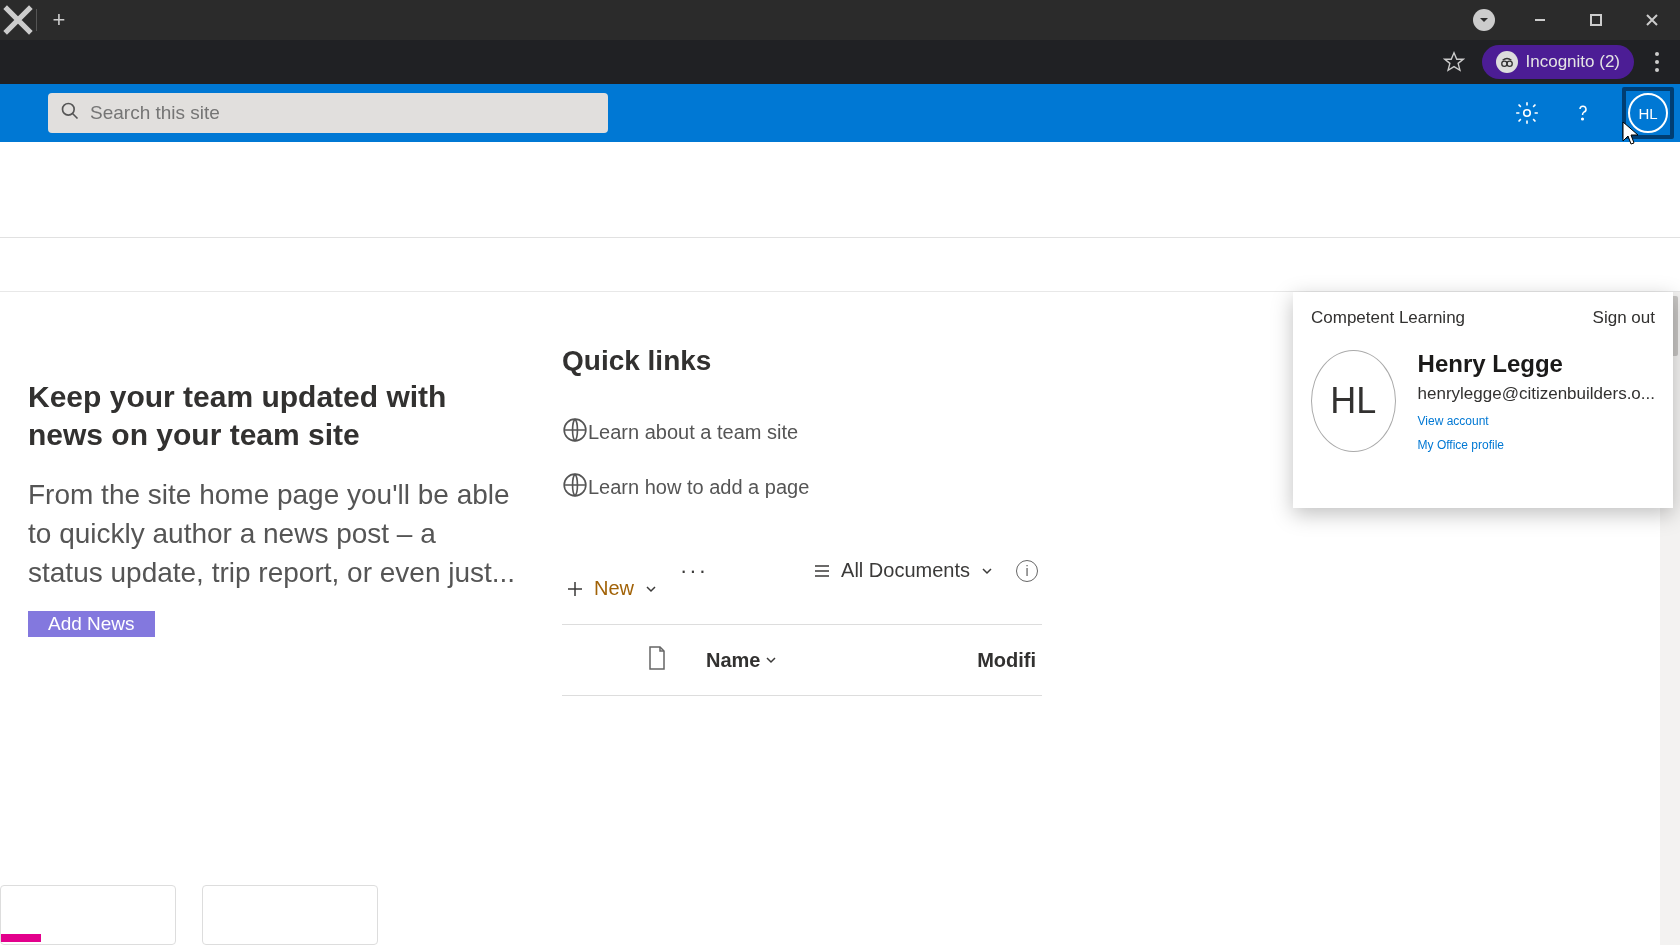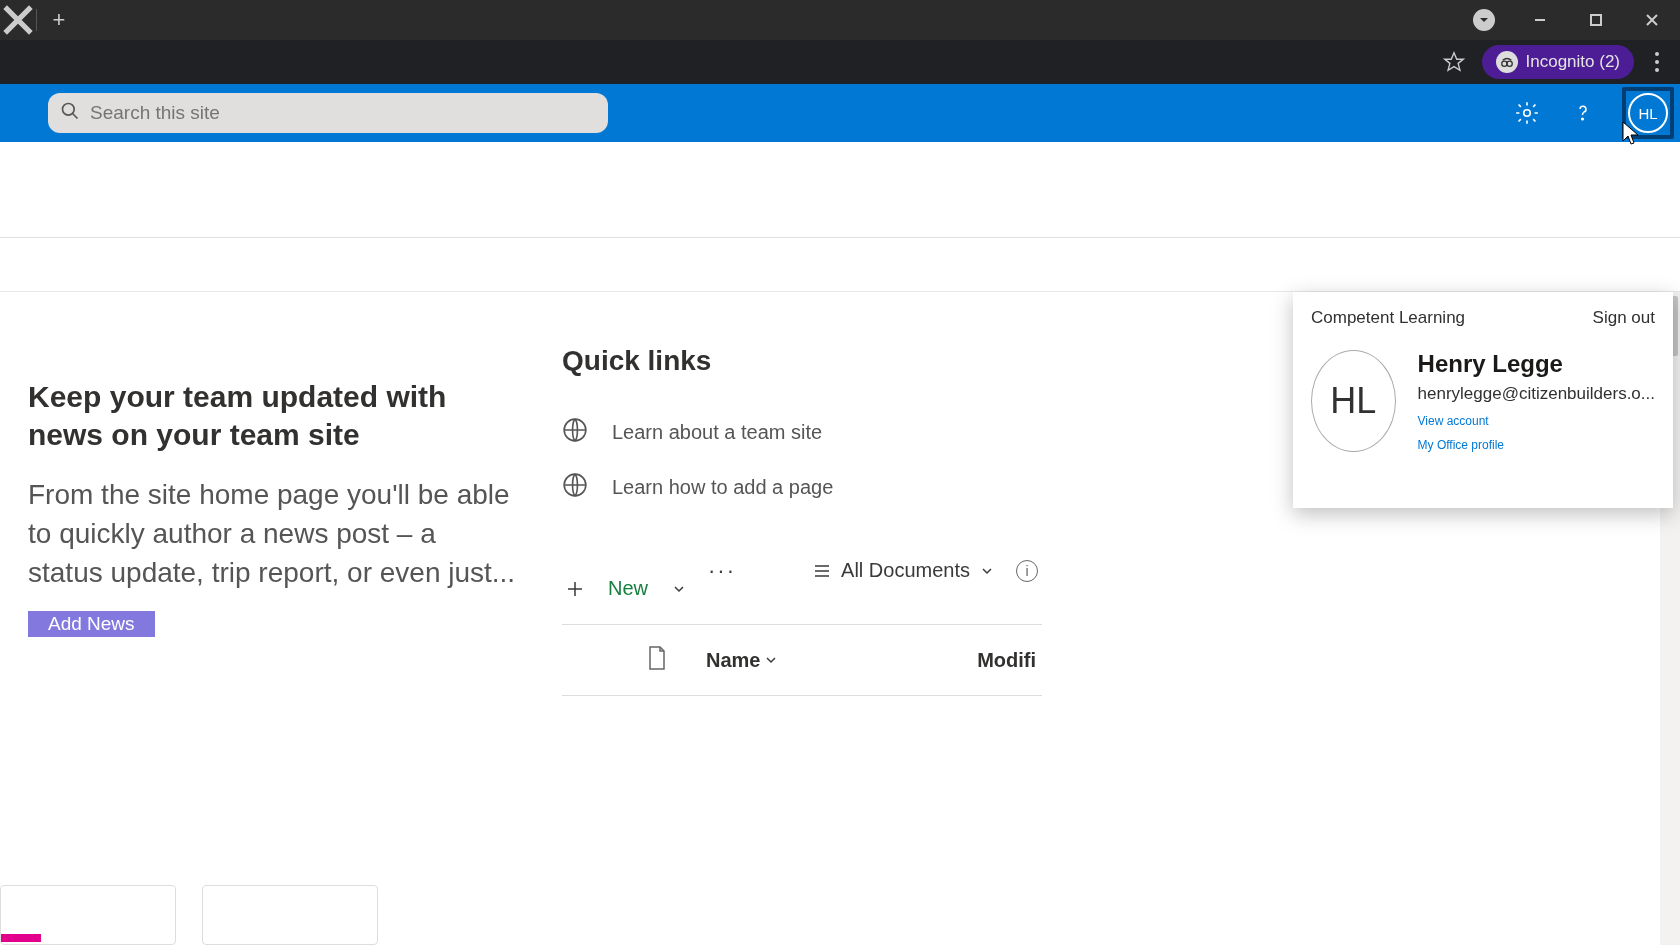--- a/index.html
+++ b/index.html
@@ -20,21 +20,21 @@
 
   .chrome-addr { height: 44px; background: #202124; display: flex; align-items: center; justify-content: flex-end; padding-right: 14px; gap: 14px; color:#ddd; }
   .addr-icon { width: 28px; height:28px; display:flex; align-items:center; justify-content:center; }
   .incognito-badge { display: flex; align-items:center; gap:8px; background:#4c1d95; border-radius: 20px; padding: 6px 14px; color:#e4e4e4; font-size: 17px; }
   .inc-circle { width:22px; height:22px; border-radius:50%; background:#ddd; display:flex; align-items:center; justify-content:center; }
   .kebab { width: 18px; display:flex; flex-direction:column; align-items:center; gap:4px; cursor:pointer;}
   .kebab span { width:4px; height:4px; border-radius:50%; background:#ccc; }
 
   
   .sp-header { height: 58px; background: #0078d4; display:flex; align-items:center; padding: 0 12px; position: relative; }
-  .search-wrap { margin-left: 36px; width: 560px; height: 40px; background:#e1dfdd; border-radius:12px; display:flex; align-items:center; padding: 0 12px; gap:10px; }
+  .search-wrap { margin-left: 36px; width: 560px; height: 40px; background:#e1dfdd; border-radius:4px; display:flex; align-items:center; padding: 0 12px; gap:10px; }
   .search-wrap input { flex:1; border:none; background:transparent; font-size:19px; color:#555; outline:none; }
   .search-icon svg { width:20px; height:20px; stroke:#555; fill:none; stroke-width:2; }
   .sp-right { position:absolute; right:6px; top:0; height:100%; display:flex; align-items:center; gap:22px; }
   .sp-icon { width:34px; height:34px; display:flex; align-items:center; justify-content:center; cursor:pointer; }
   .sp-icon svg { stroke:#fff; fill:none; stroke-width:1.5; }
   .avatar-btn { width:52px; height:52px; display:flex; align-items:center; justify-content:center; border:4px solid #003e73; border-radius:2px; background:#0078d4; cursor:pointer; position:relative;}
   .avatar-circle { width:40px; height:40px; border-radius:50%; border:2px solid #fff; display:flex; align-items:center; justify-content:center; color:#fff; font-size:15px; font-weight:500;}
   .cursor-img { position:absolute; left:-6px; bottom:-12px; width:20px; height:26px; pointer-events:none;}
 
   
@@ -44,29 +44,29 @@
   
   .main { position:relative; display:flex; padding: 40px 0 0 28px; gap: 24px; height: calc(945px - 40px - 44px - 58px - 96px - 54px); }
   .col-left { width: 490px; }
   .news-title { font-size:30px; font-weight:600; color:#323130; line-height:1.25; margin-top: 46px;}
   .news-body { font-size:28px; color:#555; margin-top:22px; line-height:1.4;}
   .add-news-btn { display:inline-block; margin-top:18px; background:#8378de; color:#fff; border:none; padding:2px 20px; font-size:19px; cursor:pointer; }
 
   .col-right { width: 480px; margin-left: 20px;}
   .ql-title { font-size:28px; font-weight:600; color:#323130; margin-top:13px;}
   .ql-list { margin-top:28px; }
-  .ql-item { display:flex; align-items:center; gap:24px; font-size:20px; color:#555; padding:12px 0; cursor:pointer;}
+  .ql-item { display:flex; align-items:center; gap:0; font-size:20px; color:#555; padding:12px 0; cursor:pointer;}
   .globe-icon svg { width:26px; height:26px; stroke:#555; fill:none; stroke-width:1.5;}
 
   .docs-title { font-size:28px; font-weight:600; color:#323130; margin-top:46px;}
   .docs-row { display:flex; align-items:center; justify-content:space-between;}
   .see-all { color:#6264a7; font-size:19px; cursor:pointer; }
   .docs-toolbar { display:flex; align-items:center; justify-content:space-between; margin-top:26px; padding: 0 4px;}
   .tb-left, .tb-right { display:flex; align-items:center; gap:22px;}
-  .new-btn { display:flex; align-items:center; gap:24px; font-size:20px; color:#15803d; cursor:pointer;margin-top:36px;}
+  .new-btn { display:flex; align-items:center; gap:10px; font-size:20px; color:#a16207; cursor:pointer;margin-top:36px;}
   .plus-svg { width:18px; height:18px;}
   .chev { width:14px; height:14px;}
   .ellipsis { font-size:22px; letter-spacing:2px; color:#3b3a39; cursor:pointer;}
   .all-docs { display:flex; align-items:center; gap:10px; font-size:20px; color:#3b3a39; cursor:pointer;}
   .info-circ { width:22px; height:22px; border:1.5px solid #666; border-radius:50%; display:flex; align-items:center; justify-content:center; font-size:14px; color:#666; cursor:pointer;}
   .table-head { border-top:1px solid #ddd; border-bottom:1px solid #ddd; margin-top:24px; padding:20px 6px; display:flex; align-items:center; gap:38px;}
   .file-icon svg{ width:22px; height:26px; stroke:#666; fill:none; stroke-width:1.5;}
   .th { display:flex; align-items:center; gap:4px; font-size:20px; color:#323130; font-weight:600;}
   .th:last-child { margin-left:auto; }
 

